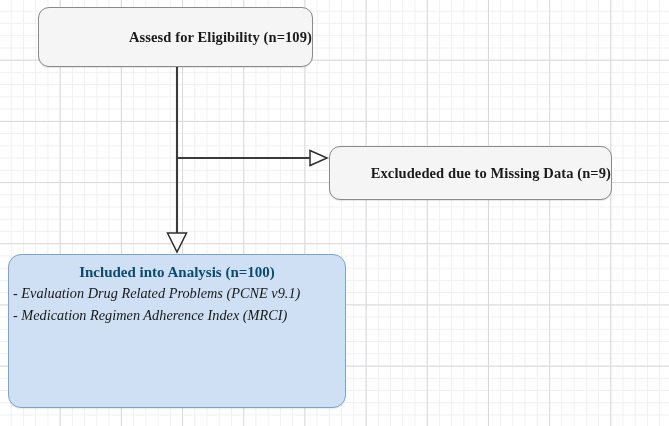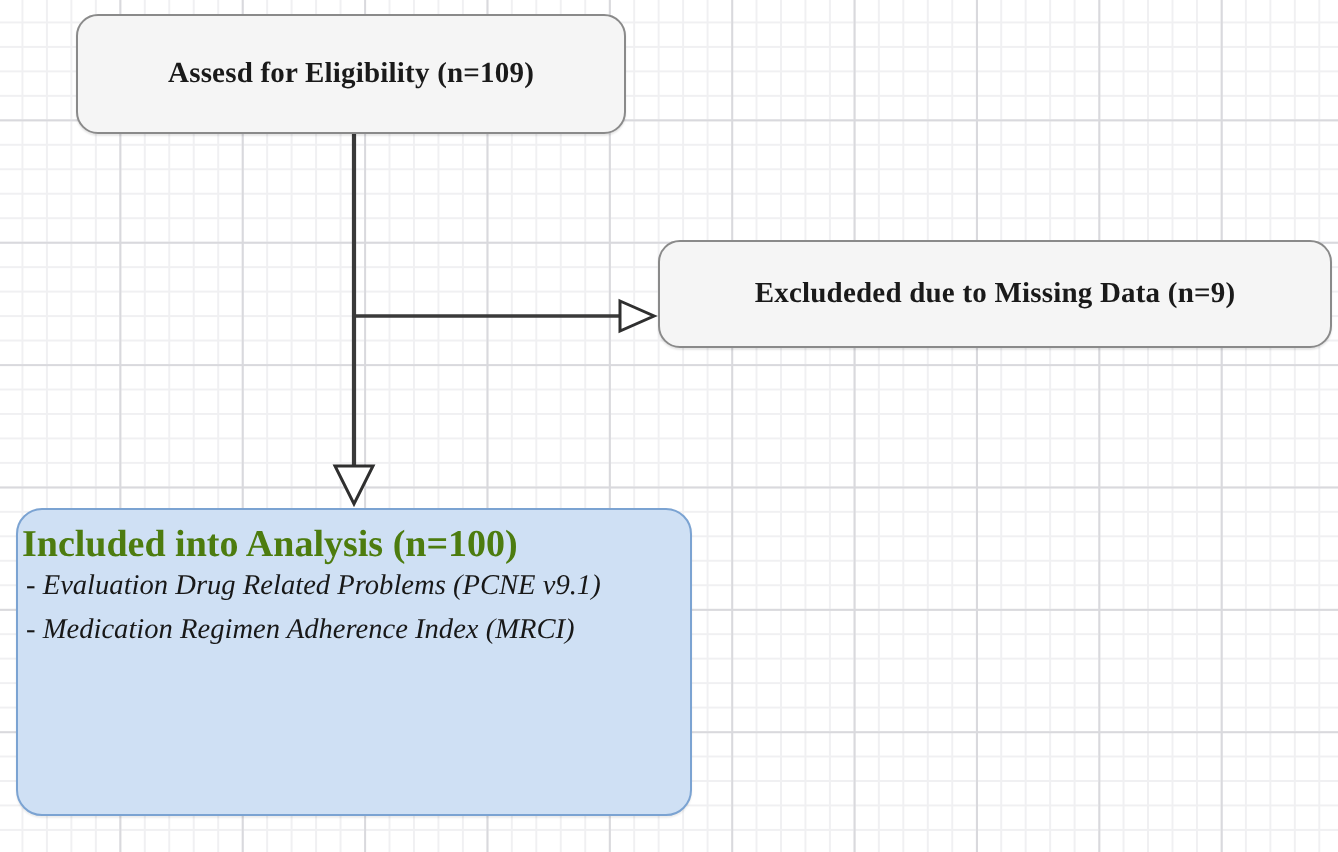--- a/index.html
+++ b/index.html
@@ -33,20 +33,21 @@
     display: flex;
     align-items: center;
     justify-content: center;
   }
 
   .node-grey {
     background: #f5f5f5;
     border: 1.6px solid #8a8a8a;
     border-radius: 11px;
     box-shadow: 0 1px 1px rgba(0,0,0,0.10);
+    justify-content: flex-end;
   }
 
   .node-blue {
     background: #cfe0f4;
     border: 1.6px solid #7ba3d2;
     border-radius: 13px;
     display: block;
     box-shadow: 0 1px 1px rgba(0,0,0,0.08);
   }
 
@@ -61,38 +62,38 @@
 
   #node-assessed {
     left: 38px;
     top: 7px;
     width: 275px;
     height: 60px;
   }
 
   #node-excluded {
     left: 329px;
-    top: 120px;
-    width: 337px;
+    top: 146px;
+    width: 283px;
     height: 54px;
   }
 
   #node-included {
     left: 8px;
     top: 254px;
     width: 338px;
     height: 154px;
     padding: 8px 2px 6px 2px;
   }
 
   .included-title {
-    font-size: 19px;
+    font-size: 15px;
     font-weight: bold;
-    color: #4d7c0f;
-    text-align: left;
+    color: #0c4a6e;
+    text-align: center;
     line-height: 19px;
     white-space: nowrap;
   }
 
   .included-body {
     font-size: 14.3px;
     color: #181818;
     text-align: justify;
     text-align-last: left;
     line-height: 21.5px;

